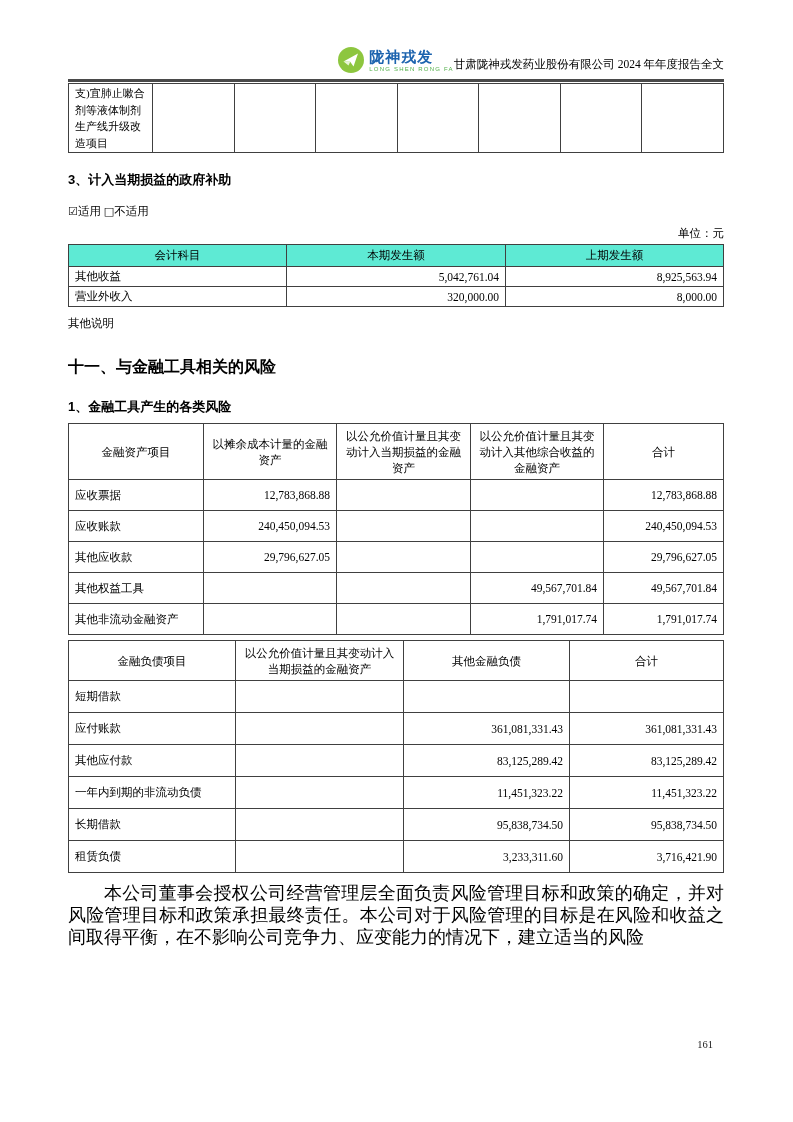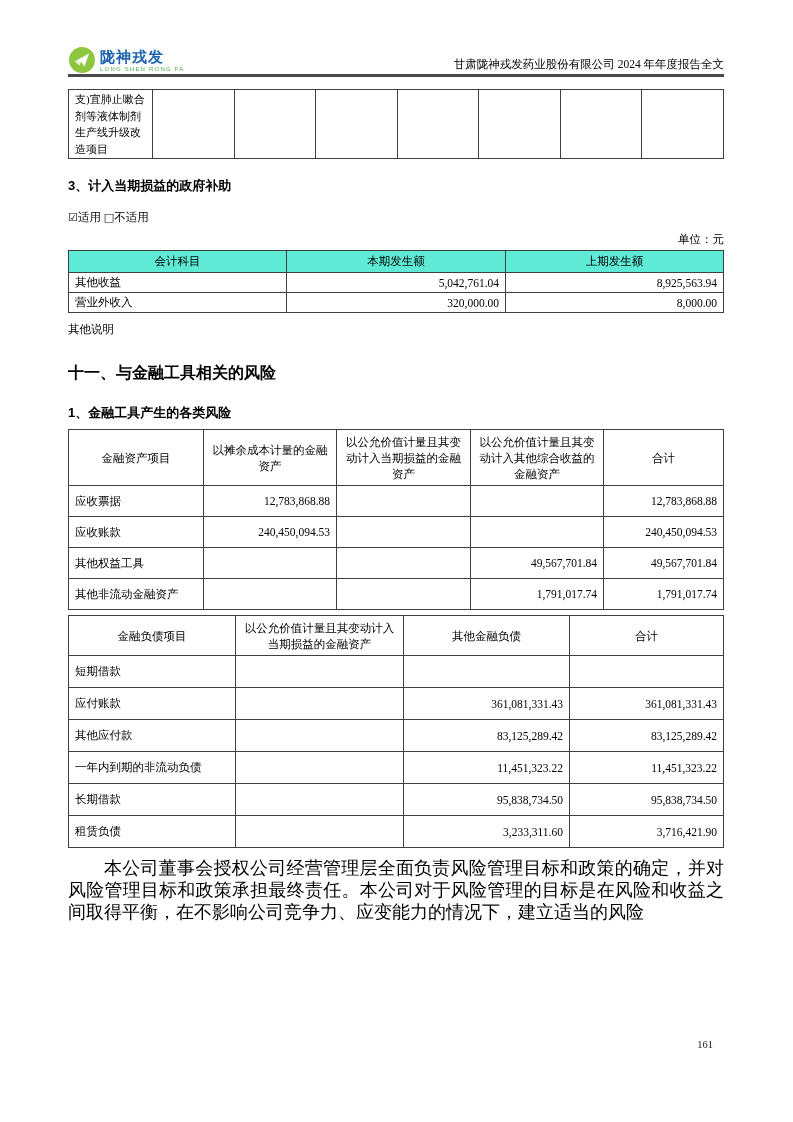--- a/index.html
+++ b/index.html
@@ -9,22 +9,22 @@
     width:793px; height:1122px;
     background:#ffffff;
     color:#000;
     font-family:"Liberation Serif","DejaVu Serif",serif;
     overflow:hidden;
   }
   .content { position:absolute; left:68px; top:0; width:656px; }
 
   
   .page-header {
-    display:flex; justify-content:space-between; align-items:flex-end;
-    padding-top:46px; 
+    display:flex; justify-content:flex-end; align-items:flex-end;
+    padding-top:46px; padding-bottom:5px;
     border-bottom:3px solid #4a4a4a;
   }
   .logo { display:flex; align-items:center; gap:4px; }
   .logo-text { display:flex; flex-direction:column; line-height:1; }
   .logo-cn {
     font-family:"Liberation Sans","DejaVu Sans",sans-serif;
     font-weight:bold; font-size:15px; color:#1c63ae; letter-spacing:1px;
   }
   .logo-en {
     font-family:"Liberation Sans","DejaVu Sans",sans-serif;
@@ -36,21 +36,21 @@
   table.grid { width:100%; border-collapse:collapse; table-layout:fixed; font-size:11.5px; }
   table.grid th, table.grid td {
     border:1px solid #404040; padding:1px 6px; overflow:hidden;
   }
   table.grid { border:1.5px solid #333; }
   table.grid th { font-weight:normal; text-align:center; vertical-align:middle; }
   td.c-label { text-align:left; }
   td.c-num { text-align:right; font-variant-numeric:tabular-nums; }
 
   
-  .carryover { margin-top:12px; }
+  .carryover { margin-top:1px; }
   .carryover td { vertical-align:middle; line-height:16.5px; font-size:11px; padding:3px 6px 3px 5px; }
 
   
   .h-sub {
     margin-top:18px;
     font-family:"Liberation Sans","DejaVu Sans",sans-serif;
     font-weight:bold; font-size:13px; line-height:18px;
   }
   .h-main {
     margin-top:25px;
@@ -199,20 +199,27 @@
         <td class="c-num">12,783,868.88</td>
       </tr>
       <tr>
         <td class="c-label">应收账款</td>
         <td class="c-num">240,450,094.53</td>
         <td class="c-num"></td>
         <td class="c-num"></td>
         <td class="c-num">240,450,094.53</td>
       </tr>
       <tr>
+        <td class="c-label">其他应收款</td>
+        <td class="c-num">29,796,627.05</td>
+        <td class="c-num"></td>
+        <td class="c-num"></td>
+        <td class="c-num">29,796,627.05</td>
+      </tr>
+      <tr>
         <td class="c-label">其他权益工具</td>
         <td class="c-num"></td>
         <td class="c-num"></td>
         <td class="c-num">49,567,701.84</td>
         <td class="c-num">49,567,701.84</td>
       </tr>
       <tr>
         <td class="c-label">其他非流动金融资产</td>
         <td class="c-num"></td>
         <td class="c-num"></td>

